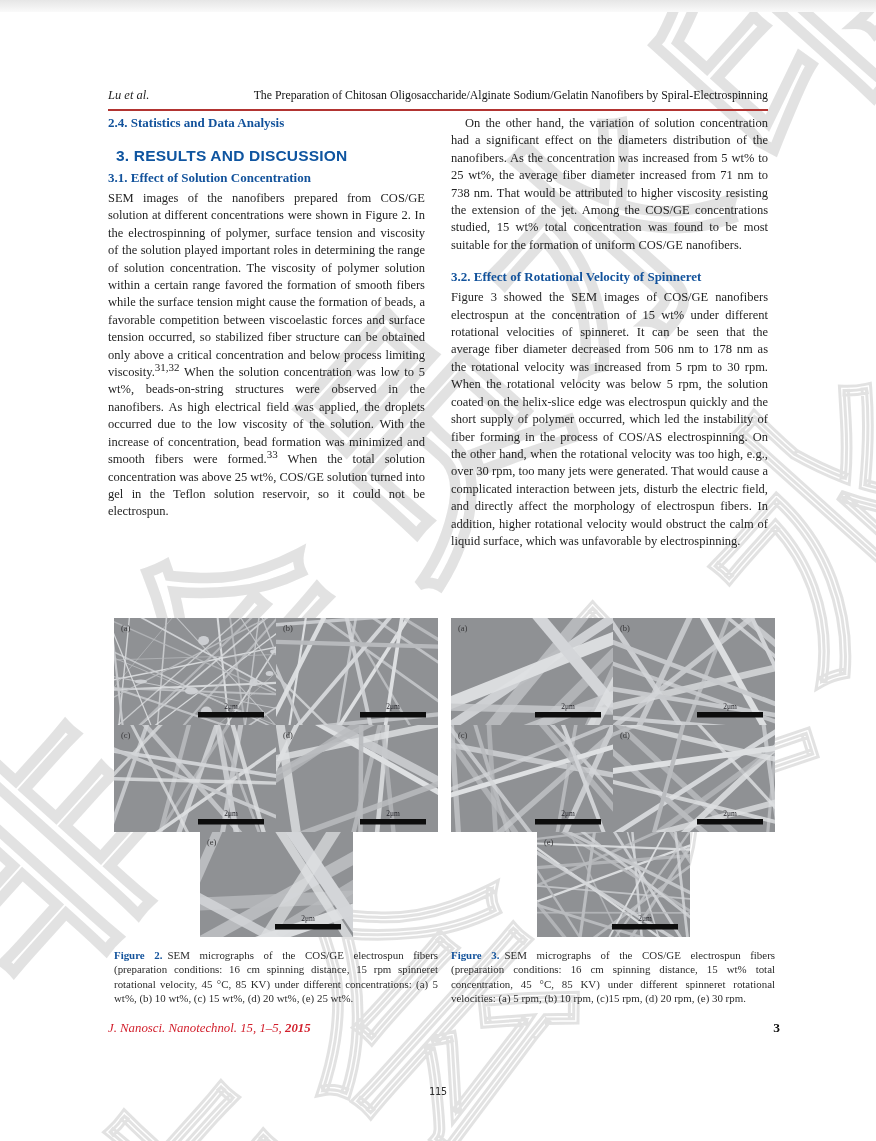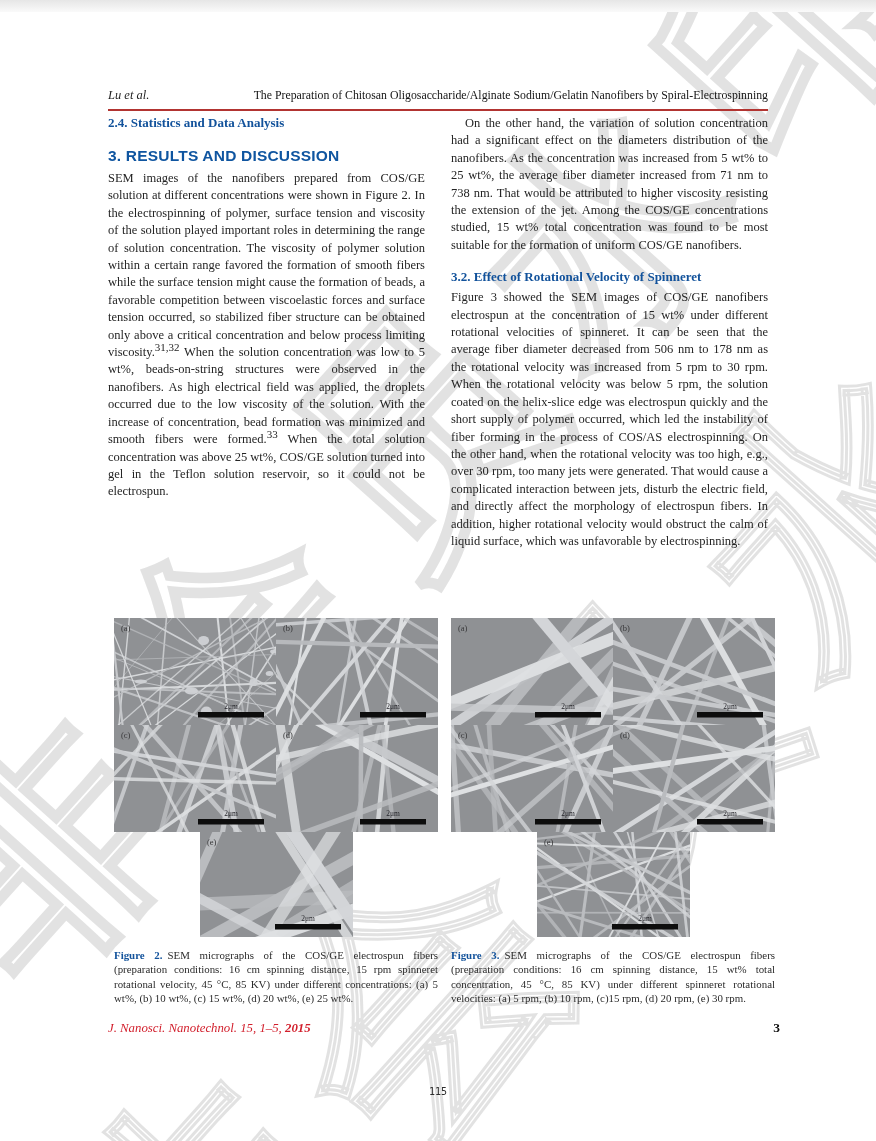--- a/index.html
+++ b/index.html
@@ -28,21 +28,21 @@
   .col{position:absolute;top:115px;width:317px;z-index:2;}
   .col-left{left:108px;}
   .col-right{left:451px;}
   .body-text{font-size:12.5px;line-height:17.4px;text-align:justify;margin:0;color:#242424;}
   .indent{text-indent:14px;}
   sup{font-size:11px;line-height:0;}
   .it{font-style:italic;}
   .bd{font-weight:bold;}
   .sub-heading{font-size:13px;color:#12529b;margin:0 0 4px;font-weight:bold;}
   .main-heading{font-family:"Liberation Sans",sans-serif;font-size:15.5px;color:#0f55a0;
-    margin:16px 0 5px;font-weight:bold;letter-spacing:.2px;}
+    margin:16px 8px 5px;font-weight:bold;letter-spacing:.2px;}
   .mt{margin-top:15px;}
   
   .figure{position:absolute;top:618px;width:324px;margin:0;z-index:2;}
   .fig2{left:114px;}
   .fig3{left:451px;}
   .fig-grid{display:flex;flex-wrap:wrap;justify-content:center;}
   .sem-panel{width:162px;height:107px;}
   .sem-e{width:153px;height:105px;}
   .sem-panel svg{display:block;width:100%;height:100%;}
   .caption{margin-top:11px;font-size:10.9px;line-height:14.3px;text-align:justify;color:#2b2b2b;}
@@ -65,20 +65,21 @@
 
 <div class="header">
   <span class="authors">Lu et al.</span>
   <span class="rh-title">The Preparation of Chitosan Oligosaccharide/Alginate Sodium/Gelatin Nanofibers by Spiral-Electrospinning</span>
 </div>
 <div class="rule"></div>
 
 <div class="col col-left">
   <h4 class="sub-heading">2.4. Statistics and Data Analysis</h4>
   <h3 class="main-heading">3. RESULTS AND DISCUSSION</h3>
+  <h4 class="sub-heading">3.1. Effect of Solution Concentration</h4>
   <p class="body-text"><span>SEM images of the nanofibers prepared from COS/GE solution at different concentrations were shown in Figure 2. In the electrospinning of polymer, surface tension and viscosity of the solution played important roles in determining the range of solution concentration. The viscosity of polymer solution within a certain range favored the formation of smooth fibers while the surface tension might cause the formation of beads, a favorable competition between viscoelastic forces and surface tension occurred, so stabilized fiber structure can be obtained only above a critical concentration and below process limiting viscosity.</span><sup>31,32</sup><span> When the solution concentration was low to 5 wt%, beads-on-string structures were observed in the nanofibers. As high electrical field was applied, the droplets occurred due to the low viscosity of the solution. With the increase of concentration, bead formation was minimized and smooth fibers were formed.</span><sup>33</sup><span> When the total solution concentration was above 25 wt%, COS/GE solution turned into gel in the Teflon solution reservoir, so it could not be electrospun.</span></p>
 </div>
 
 <div class="col col-right">
   <p class="body-text indent">On the other hand, the variation of solution concentration had a significant effect on the diameters distribution of the nanofibers. As the concentration was increased from 5 wt% to 25 wt%, the average fiber diameter increased from 71 nm to 738 nm. That would be attributed to higher viscosity resisting the extension of the jet. Among the COS/GE concentrations studied, 15 wt% total concentration was found to be most suitable for the formation of uniform COS/GE nanofibers.</p>
   <h4 class="sub-heading mt">3.2. Effect of Rotational Velocity of Spinneret</h4>
   <p class="body-text">Figure 3 showed the SEM images of COS/GE nanofibers electrospun at the concentration of 15 wt% under different rotational velocities of spinneret. It can be seen that the average fiber diameter decreased from 506 nm to 178 nm as the rotational velocity was increased from 5 rpm to 30 rpm. When the rotational velocity was below 5 rpm, the solution coated on the helix-slice edge was electrospun quickly and the short supply of polymer occurred, which led the instability of fiber forming in the process of COS/AS electrospinning. On the other hand, when the rotational velocity was too high, e.g., over 30 rpm, too many jets were generated. That would cause a complicated interaction between jets, disturb the electric field, and directly affect the morphology of electrospun fibers. In addition, higher rotational velocity would obstruct the calm of liquid surface, which was unfavorable by electrospinning.</p>
 </div>
 
 <figure class="figure fig2">

